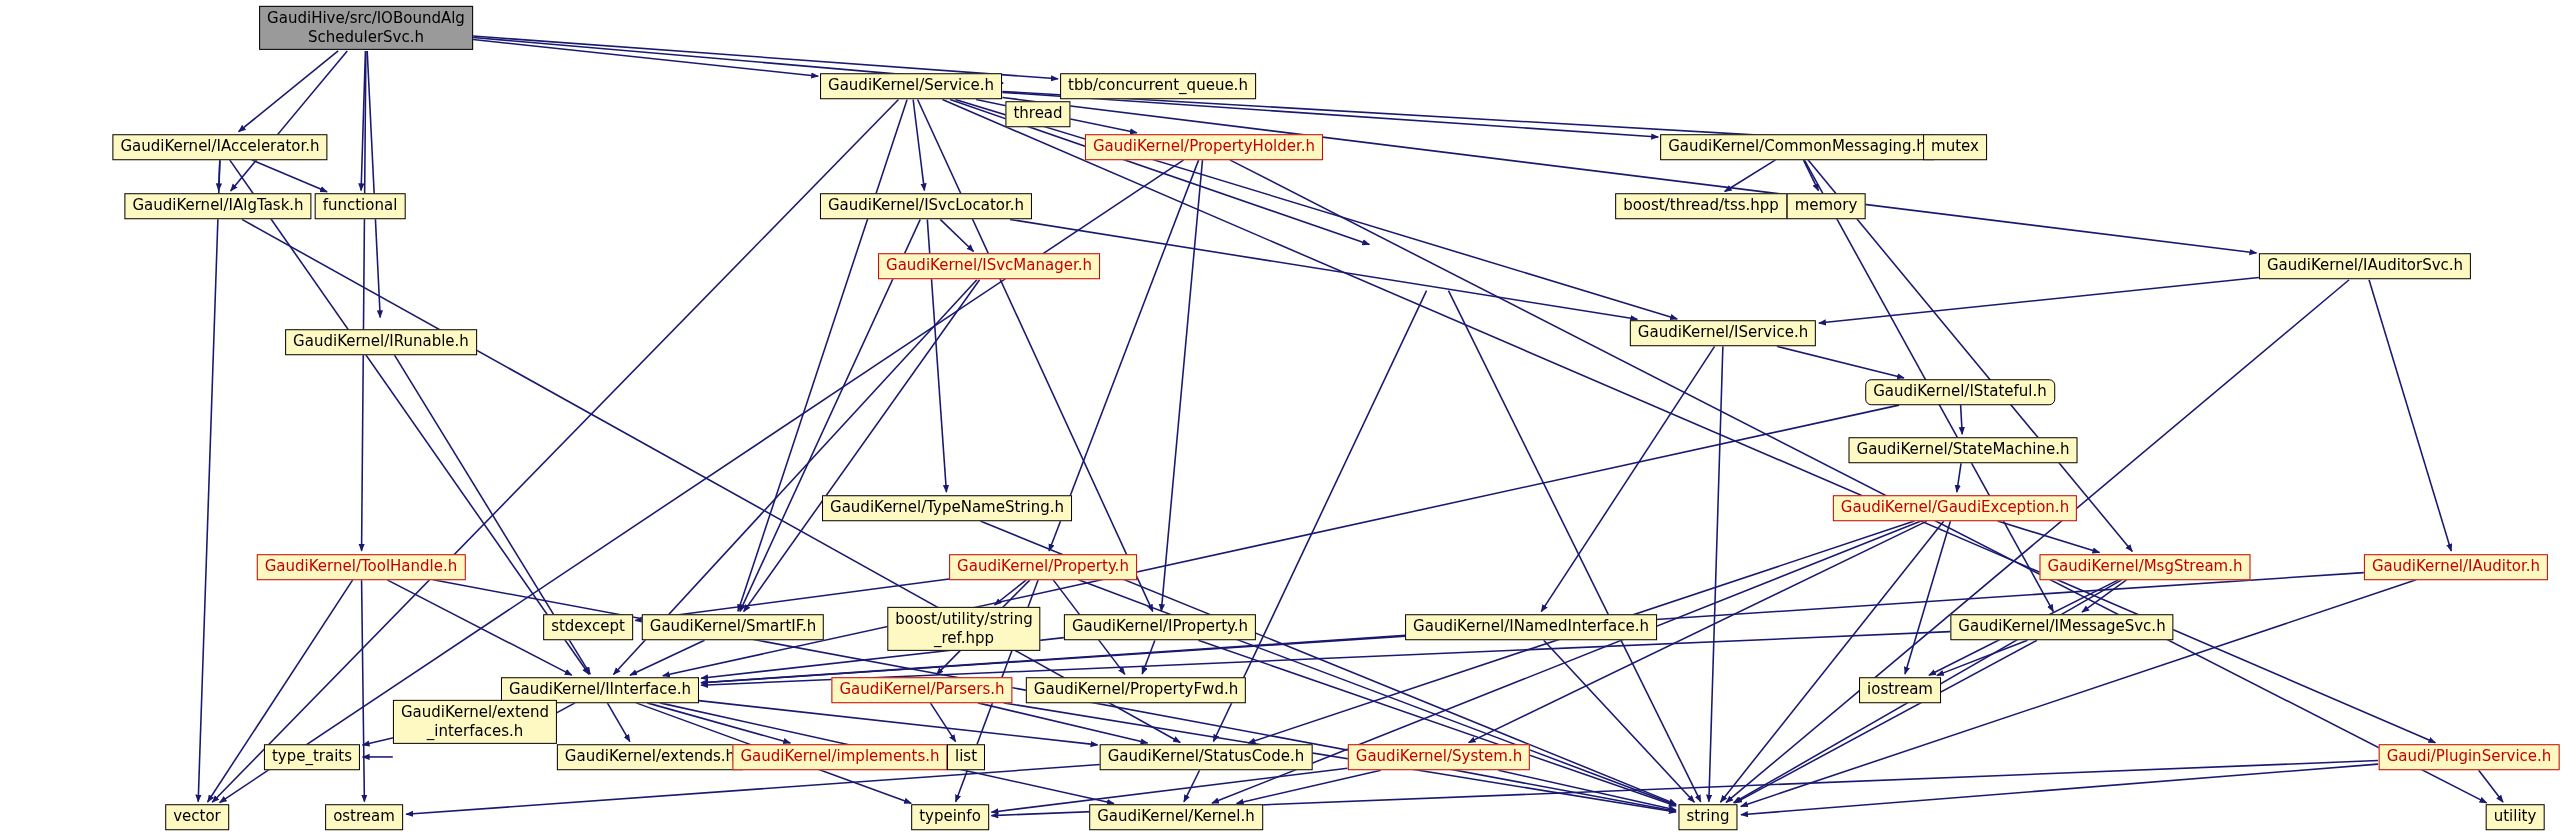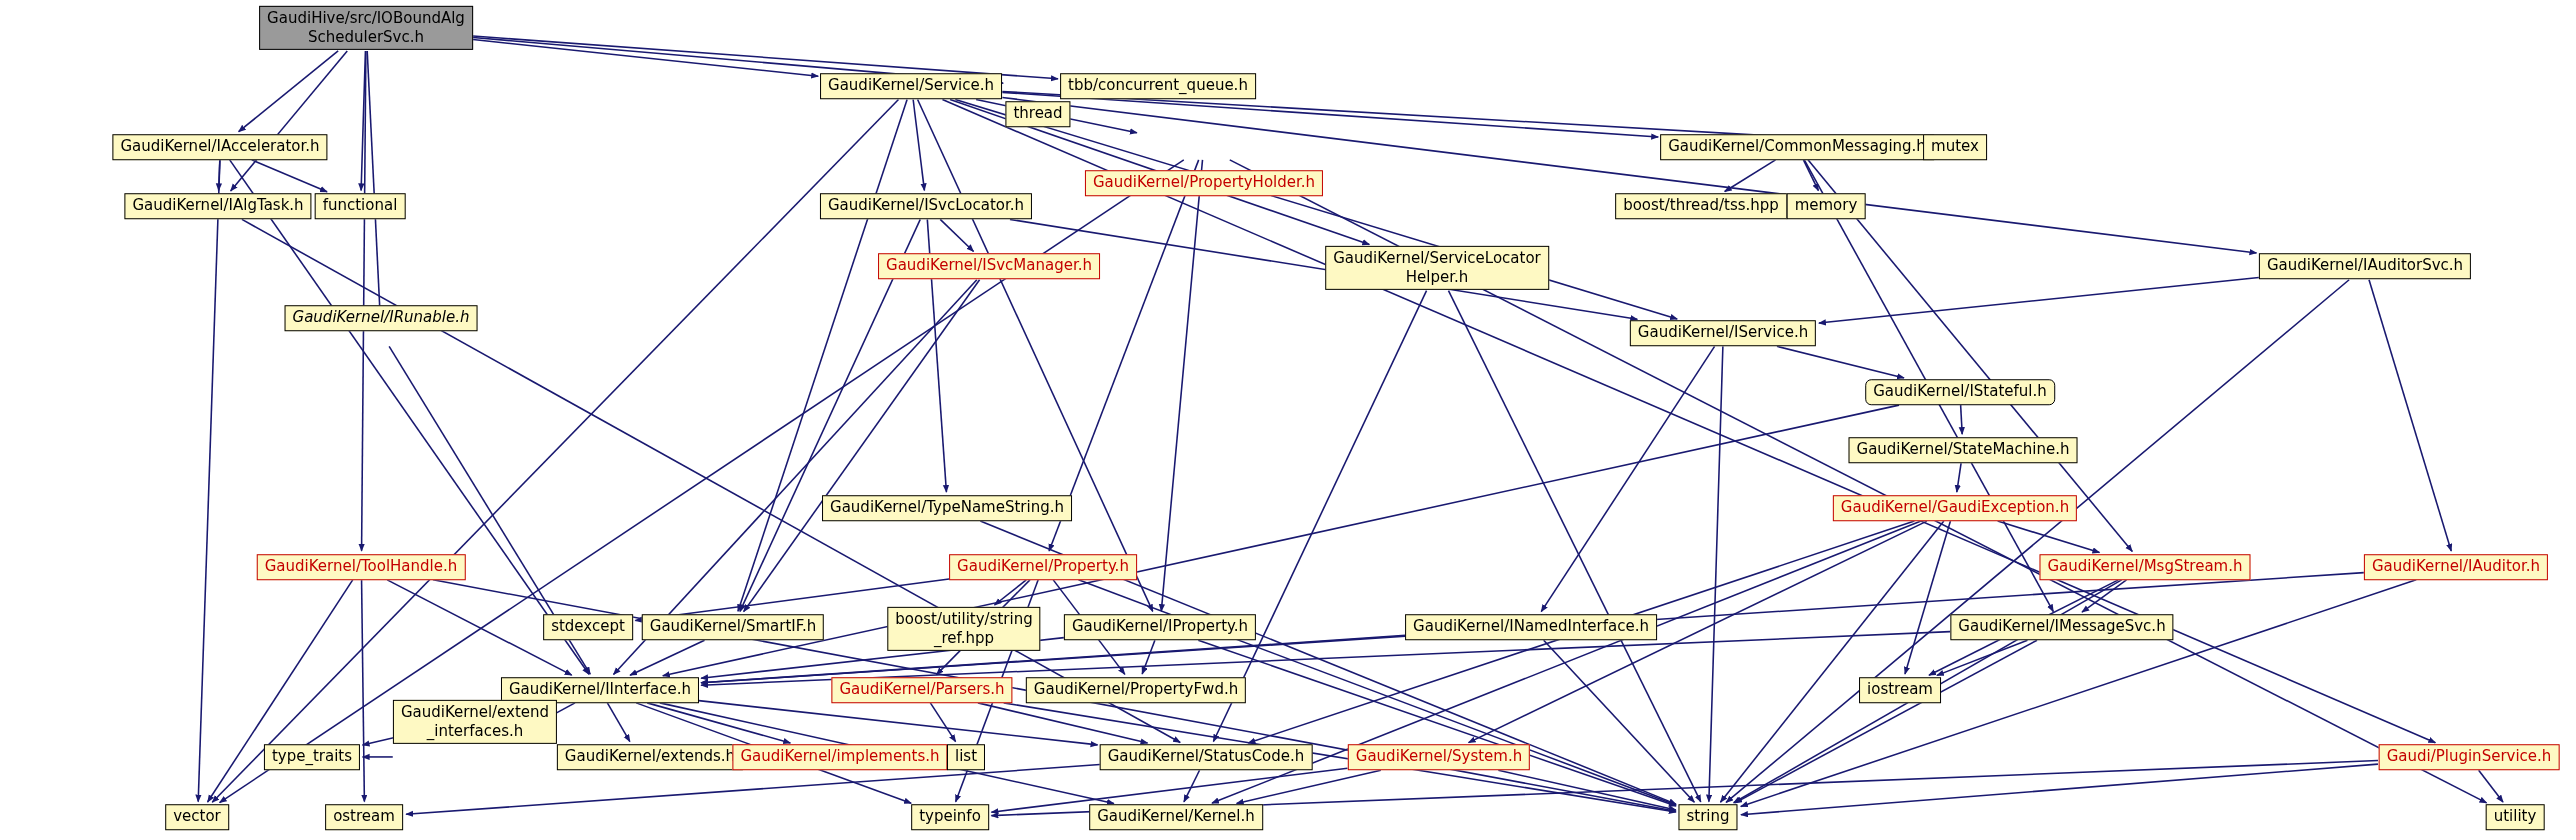--- a/index.html
+++ b/index.html
@@ -163,21 +163,21 @@
     </div>
     <div class="node" style="left: 1038px; top: 86px; margin-top: 28px;">
       <div>thread</div>
     </div>
     <div class="node" style="left: 1158px; top: 86px;">
       <div>tbb/concurrent_queue.h</div>
     </div>
     <div class="node" style="left: 220px; top: 147px;">
       <div>GaudiKernel/IAccelerator.h</div>
     </div>
-    <div class="node red" style="left: 1204px; top: 147px; margin-top: 36px;">
+    <div class="node red" style="left: 1204px; top: 147px;">
       <div>GaudiKernel/PropertyHolder.h</div>
     </div>
     <div class="node" style="left: 1797px; top: 147px;">
       <div>GaudiKernel/CommonMessaging.h</div>
     </div>
     <div class="node" style="left: 1955px; top: 147px;">
       <div>mutex</div>
     </div>
     <div class="node" style="left: 218px; top: 206px;">
       <div>GaudiKernel/IAlgTask.h</div>
@@ -190,28 +190,24 @@
     </div>
     <div class="node" style="left: 1701px; top: 206px;">
       <div>boost/thread/tss.hpp</div>
     </div>
     <div class="node" style="left: 1826px; top: 206px;">
       <div>memory</div>
     </div>
     <div class="node red" style="left: 989px; top: 266px;">
       <div>GaudiKernel/ISvcManager.h</div>
     </div>
-    <div class="node" style="left: 1437px; top: 268px;">
-      <div>GaudiKernel/ServiceLocator</div>
-      <div>Helper.h</div>
-    </div>
     <div class="node" style="left: 2365px; top: 266px;">
       <div>GaudiKernel/IAuditorSvc.h</div>
     </div>
-    <div class="node" style="left: 381px; top: 318px; font-style: italic;">
+    <div class="node" style="left: 381px; top: 342px;">
       <div>GaudiKernel/IRunable.h</div>
     </div>
     <div class="node" style="left: 1723px; top: 333px;">
       <div>GaudiKernel/IService.h</div>
     </div>
     <div class="node" style="left: 1960px; top: 392px; border-radius: 6px;">
       <div>GaudiKernel/IStateful.h</div>
     </div>
     <div class="node" style="left: 1963px; top: 450px;">
       <div>GaudiKernel/StateMachine.h</div>

